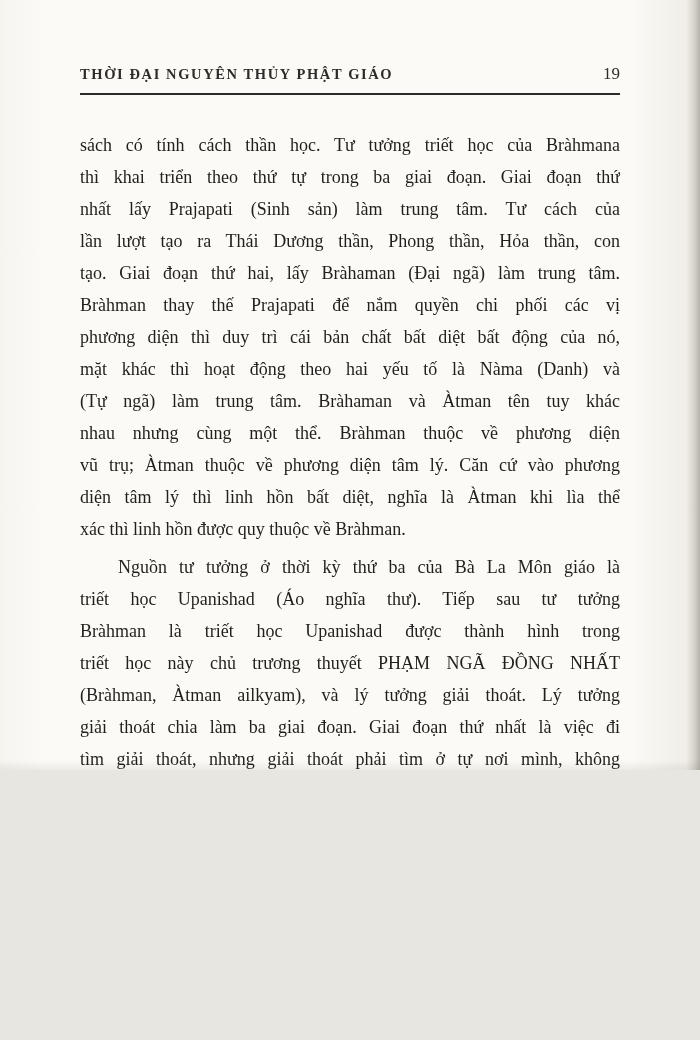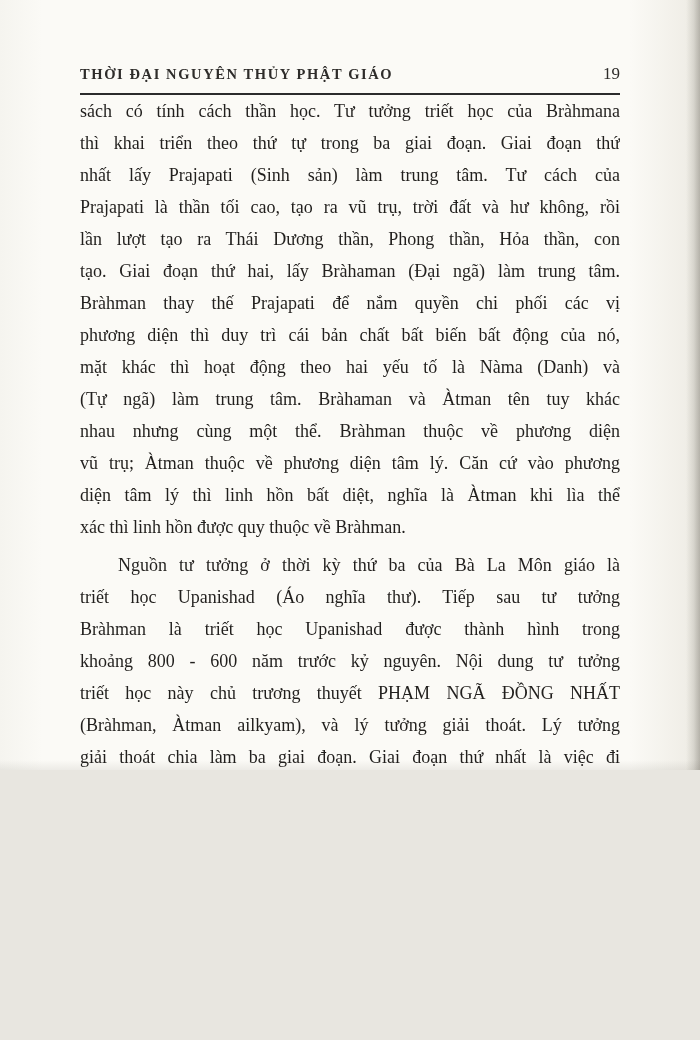--- a/index.html
+++ b/index.html
@@ -33,20 +33,21 @@
     font-size: 14.5px;
     font-weight: bold;
     letter-spacing: 1.6px;
     color: #2e2c2a;
   }
   .page-number {
     font-size: 17px;
     color: #2e2c2a;
   }
   .page-body {
+    margin-top: 34px;
     color: #211f1d;
     font-size: 18px;
   }
   .paragraph { margin: 0; }
   .paragraph + .paragraph { margin-top: 6px; }
   .line {
     line-height: 32px;
     height: 32px;
     overflow: hidden;
     text-align: justify;
@@ -104,37 +105,35 @@
   <div class="page-inner">
     <header class="page-header">
       <span class="header-title">THỜI ĐẠI NGUYÊN THỦY PHẬT GIÁO</span>
       <span class="page-number">19</span>
     </header>
     <main class="page-body">
         <div class="paragraph">
           <div class="line">sách có tính cách thần học. Tư tưởng triết học của Bràhmana</div>
           <div class="line">thì khai triển theo thứ tự trong ba giai đoạn. Giai đoạn thứ</div>
           <div class="line">nhất lấy Prajapati (Sinh sản) làm trung tâm. Tư cách của</div>
-          <div class="line">Prajapati là thần tối cao, tạo ra vũ trụ, trời đất và hư không, rồi</div>
           <div class="line">lần lượt tạo ra Thái Dương thần, Phong thần, Hỏa thần, con</div>
           <div class="line">tạo. Giai đoạn thứ hai, lấy Bràhaman (Đại ngã) làm trung tâm.</div>
           <div class="line">Bràhman thay thế Prajapati để nắm quyền chi phối các vị</div>
-          <div class="line">phương diện thì duy trì cái bản chất bất biến bất động của nó,</div>
+          <div class="line">phương diện thì duy trì cái bản chất bất diệt bất động của nó,</div>
           <div class="line">mặt khác thì hoạt động theo hai yếu tố là Nàma (Danh) và</div>
           <div class="line">(Tự ngã) làm trung tâm. Bràhaman và Àtman tên tuy khác</div>
           <div class="line">nhau nhưng cùng một thể. Bràhman thuộc về phương diện</div>
           <div class="line">vũ trụ; Àtman thuộc về phương diện tâm lý. Căn cứ vào phương</div>
           <div class="line">diện tâm lý thì linh hồn bất diệt, nghĩa là Àtman khi lìa thể</div>
           <div class="line no-justify">xác thì linh hồn được quy thuộc về Bràhman.</div>
         </div>
         <div class="paragraph">
           <div class="line indent">Nguồn tư tưởng ở thời kỳ thứ ba của Bà La Môn giáo là</div>
           <div class="line">triết học Upanishad (Áo nghĩa thư). Tiếp sau tư tưởng</div>
           <div class="line">Bràhman là triết học Upanishad được thành hình trong</div>
-          <div class="line">khoảng 800 - 600 năm trước kỷ nguyên. Nội dung tư tưởng</div>
           <div class="line">triết học này chủ trương thuyết PHẠM NGÃ ĐỒNG NHẤT</div>
           <div class="line">(Bràhman, Àtman ailkyam), và lý tưởng giải thoát. Lý tưởng</div>
           <div class="line">giải thoát chia làm ba giai đoạn. Giai đoạn thứ nhất là việc đi</div>
           <div class="line">tìm giải thoát, nhưng giải thoát phải tìm ở tự nơi mình, không</div>
         </div>
       </main>
   </div>
 
   <div class="watermark">
     <div class="wm-text">davibooks</div>

